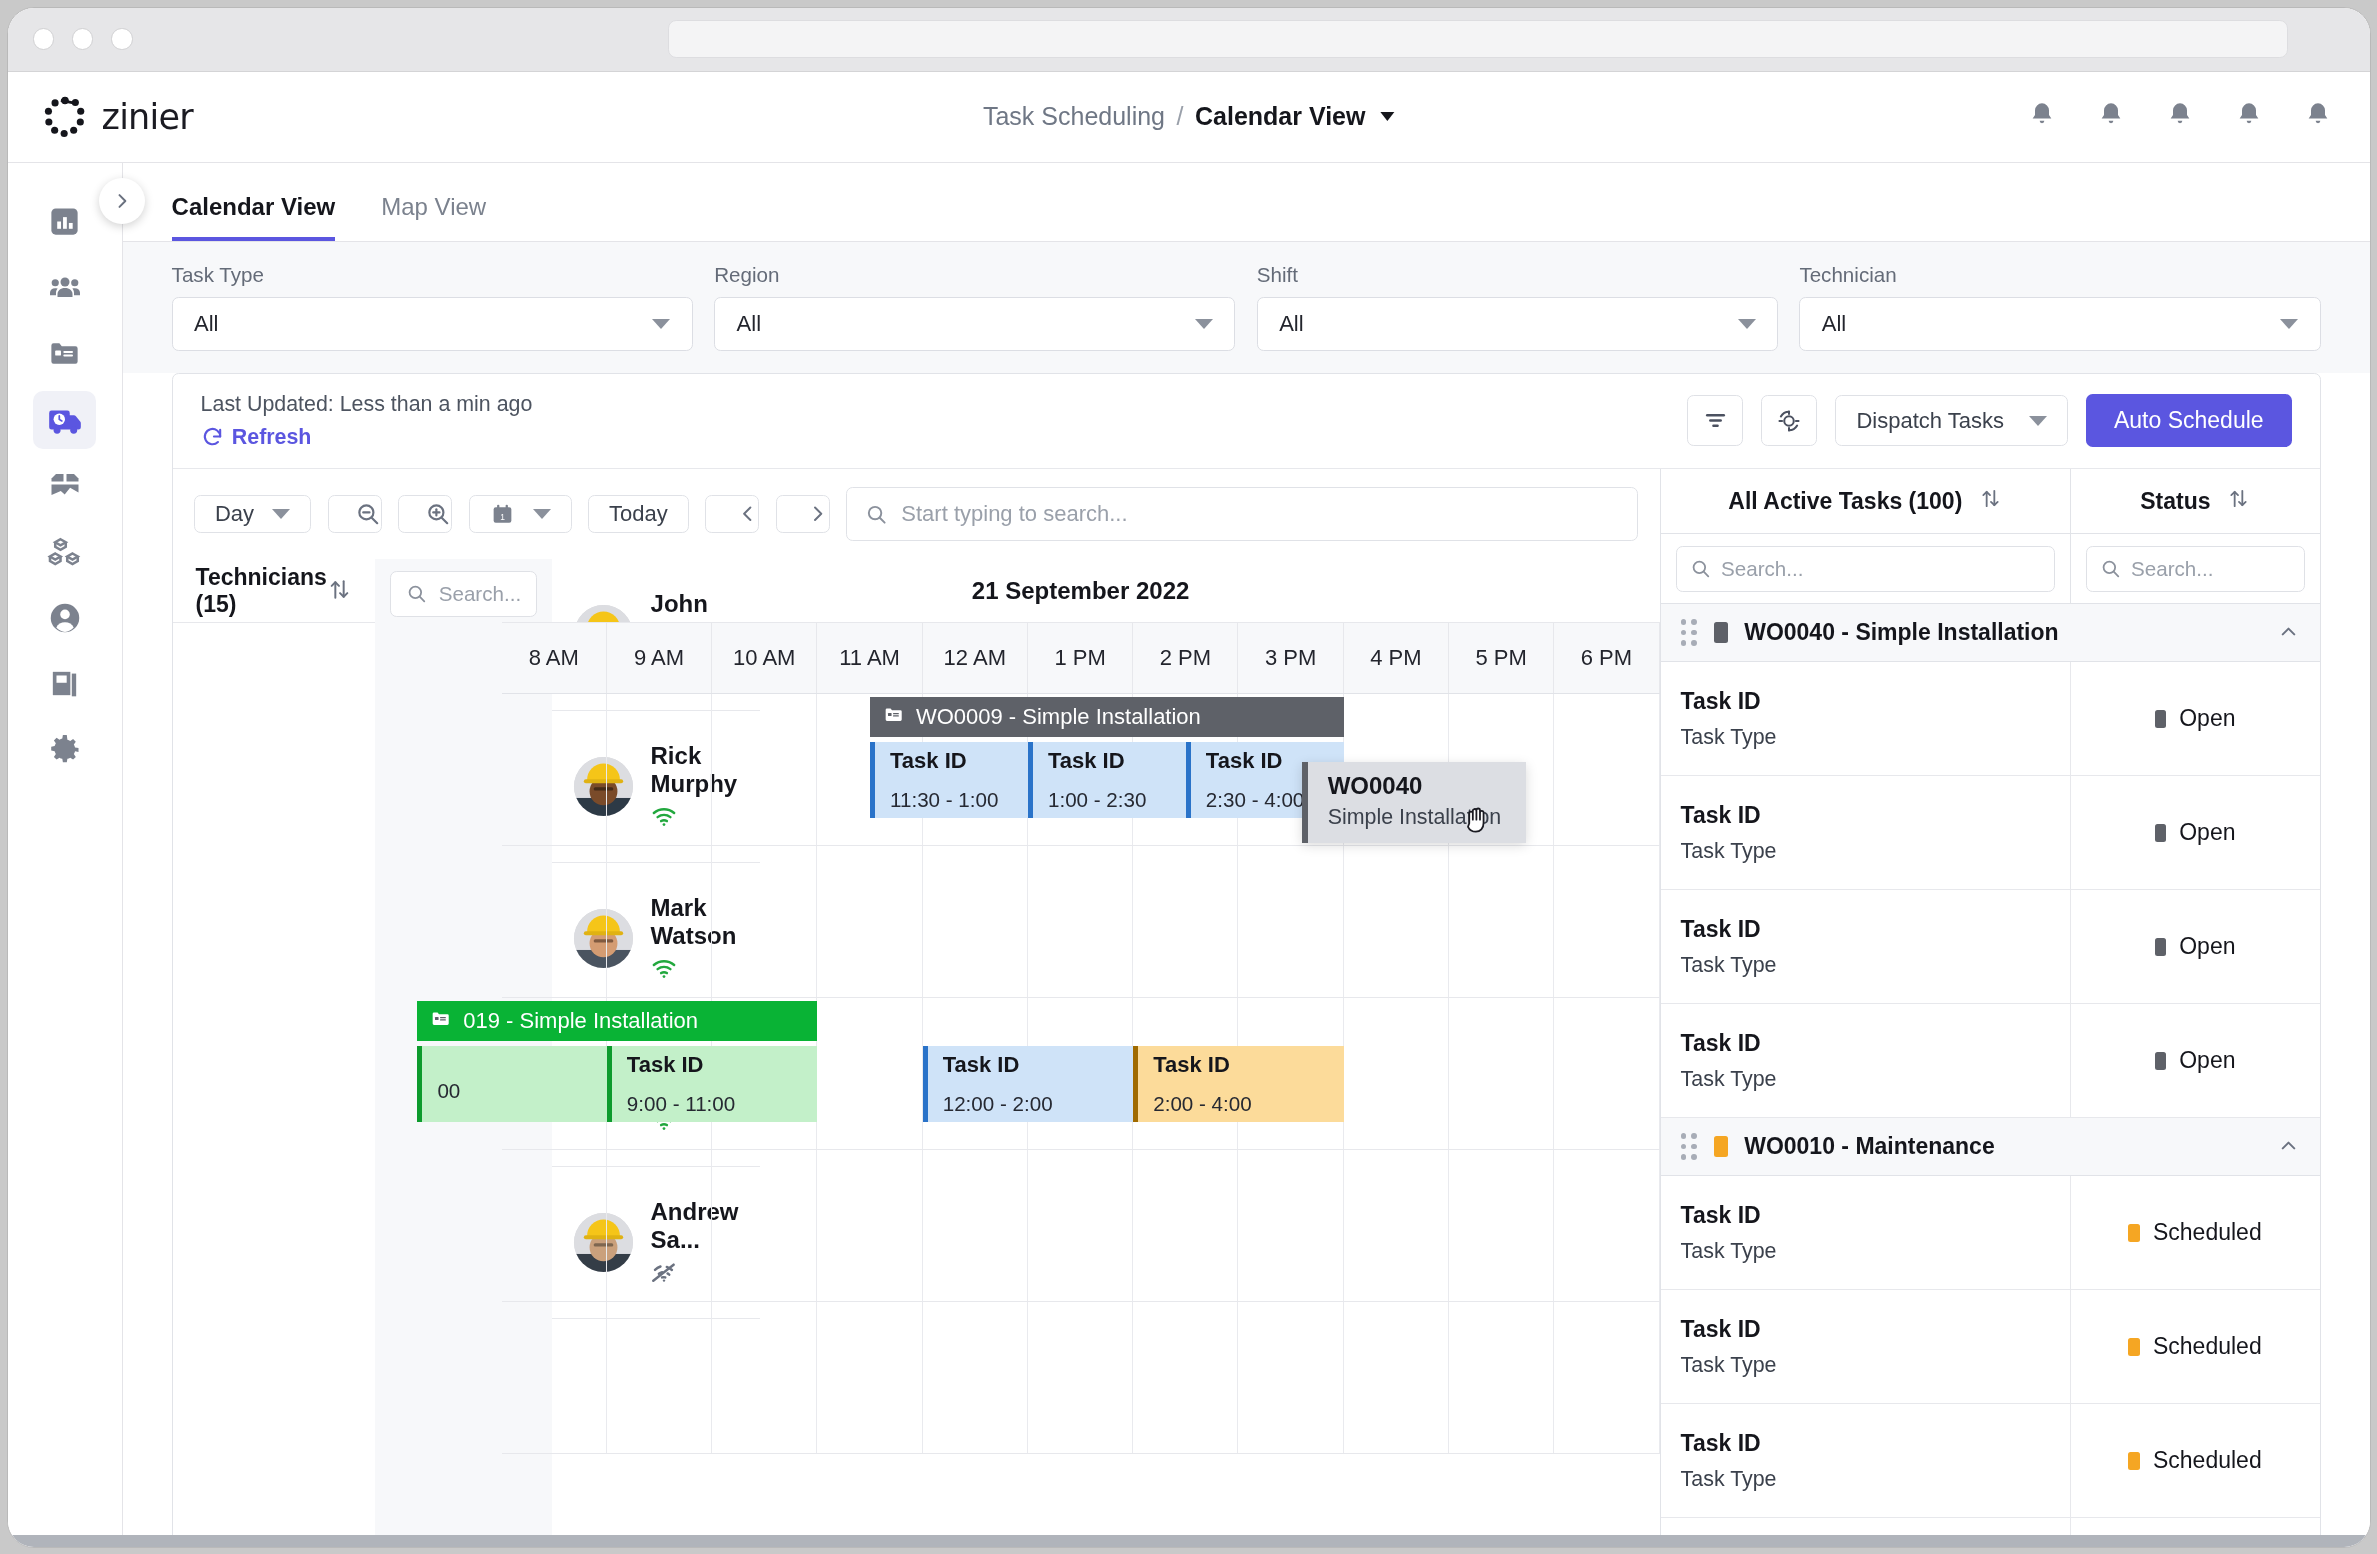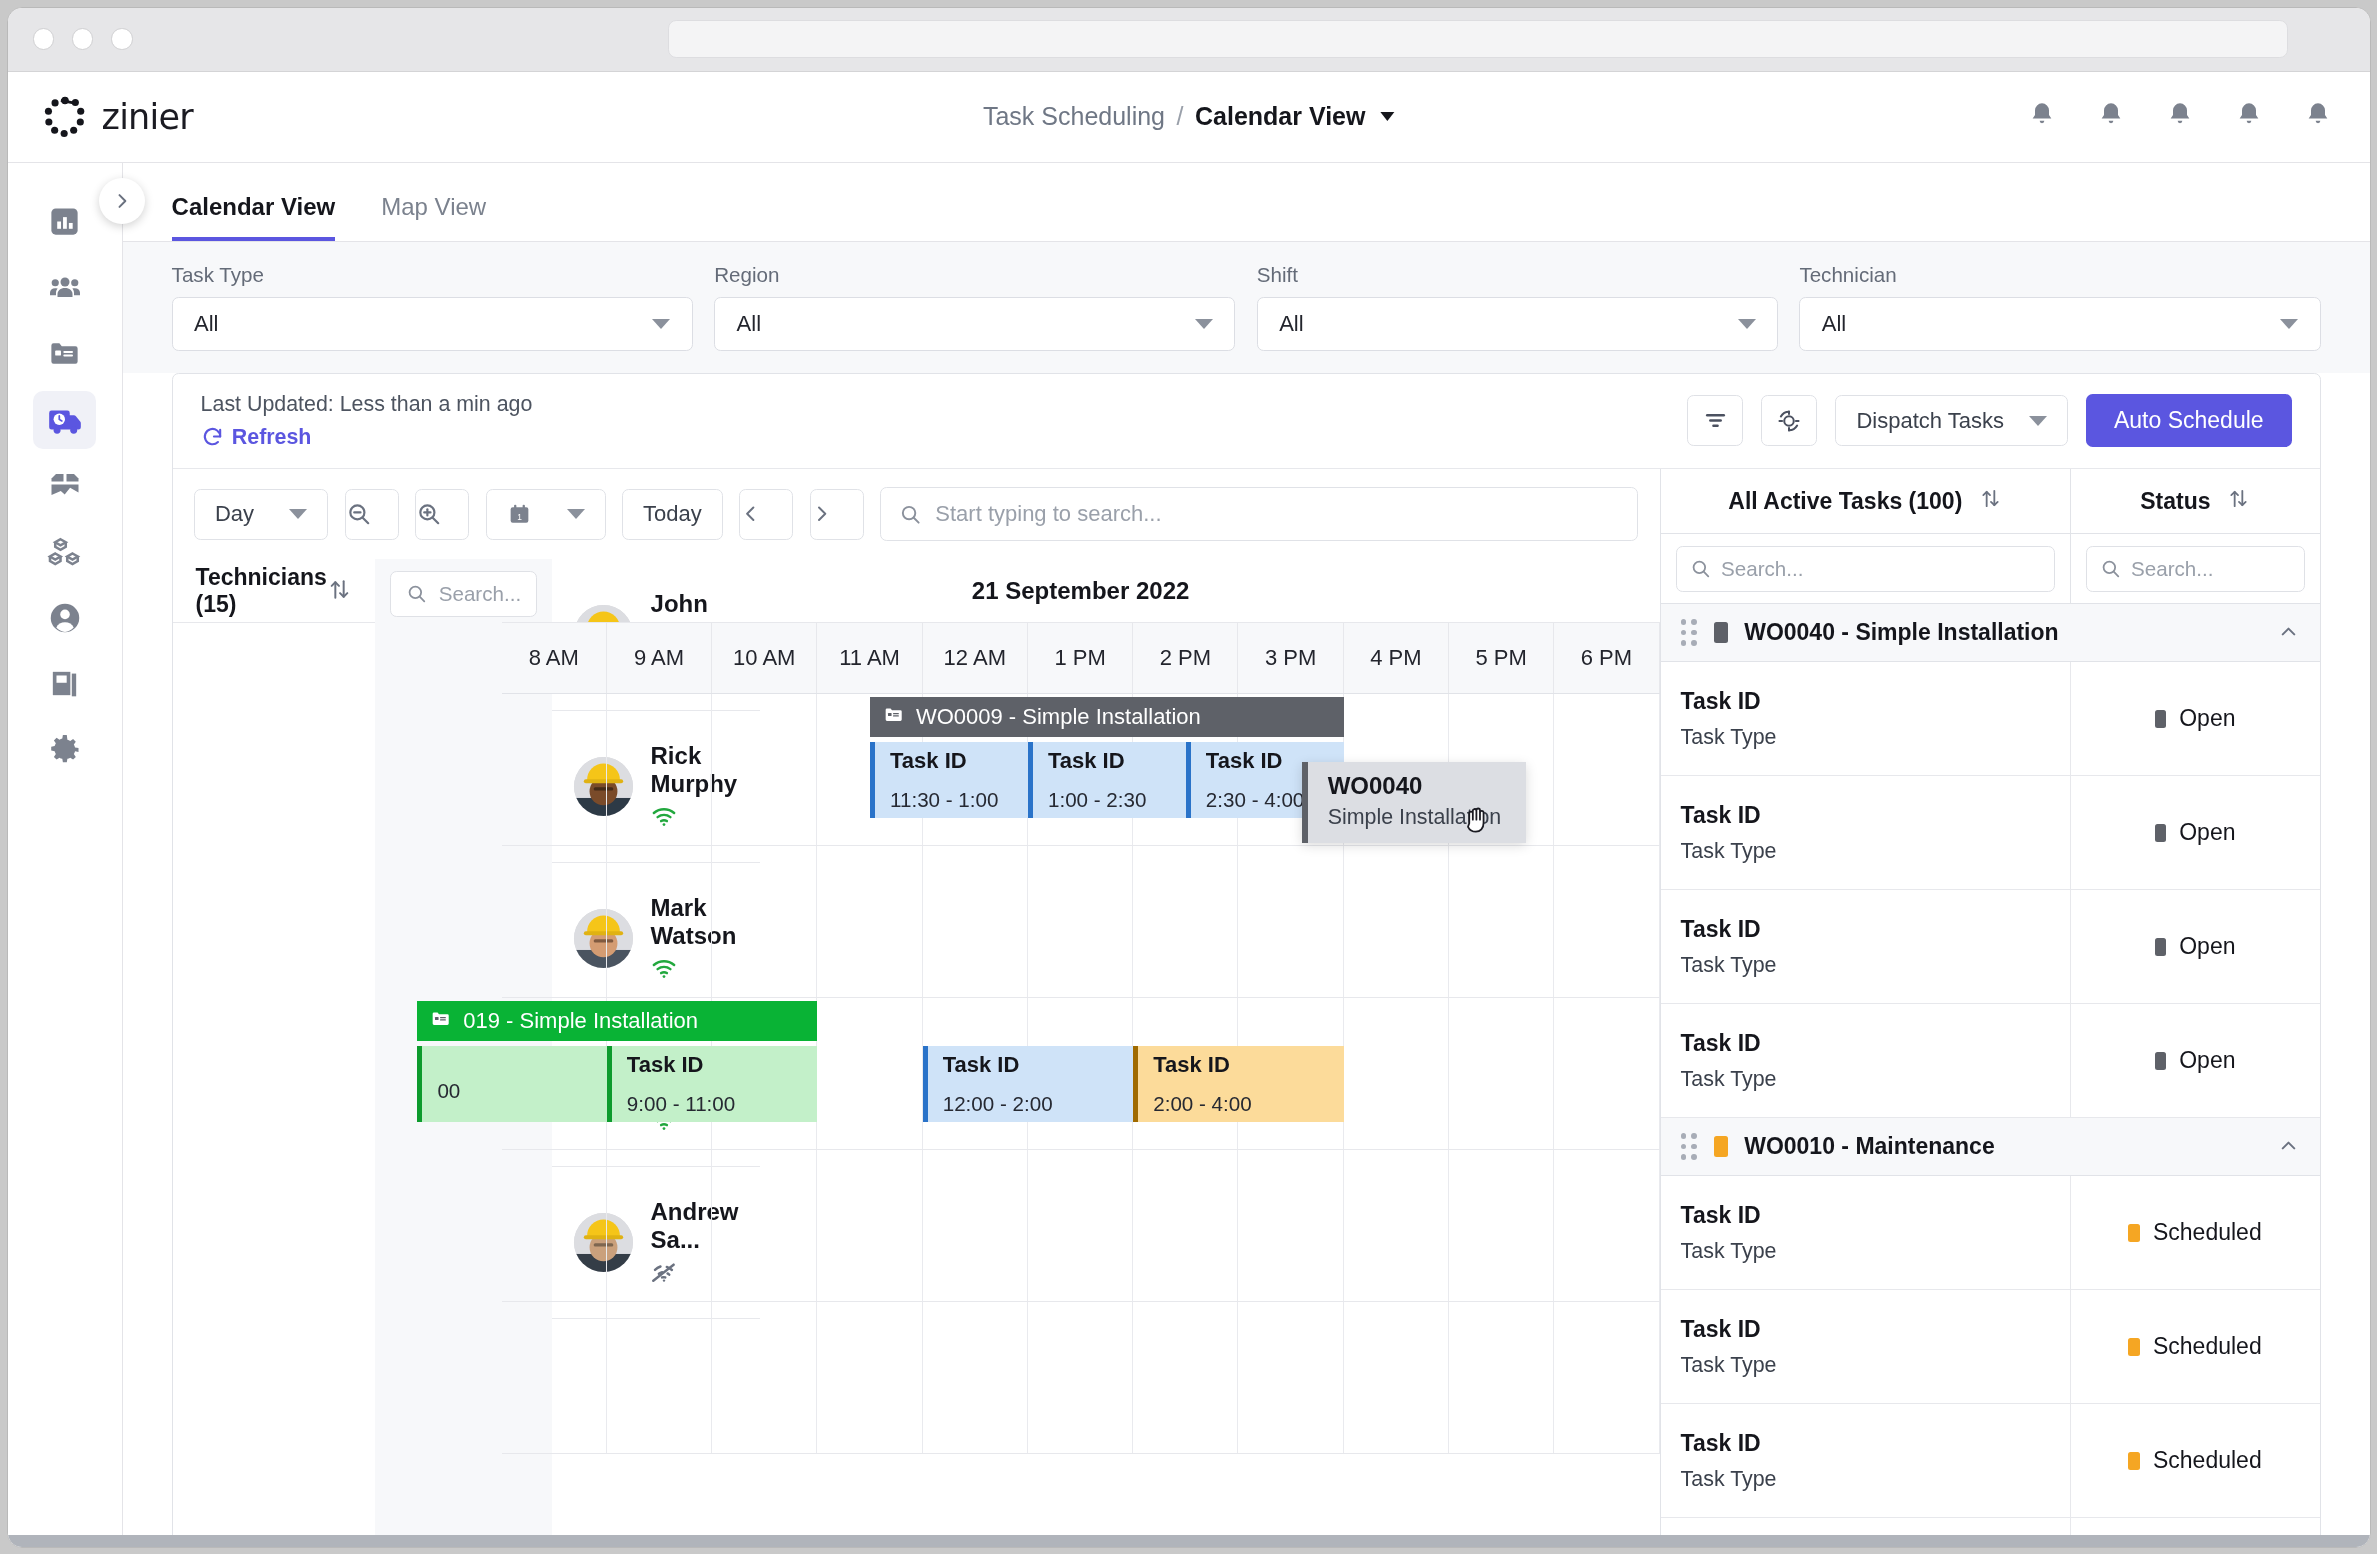--- a/index.html
+++ b/index.html
@@ -1,18 +1,18 @@
 <!DOCTYPE html>
 <html style="font-size:13px"><head>
 <meta charset="utf-8">
 <style>
   * { box-sizing: border-box; margin:0; padding:0; }
   html,body { width:2377px; height:1554px; background:#c9c9c9; font-family:"Liberation Sans", sans-serif; overflow:hidden; }
 
-  .window { position:absolute; left:6.6px; top:6.6px; width:2364px; height:1541px; background:#fff; border-radius:15px; border:1.6px solid #b9b9b9; overflow:hidden; }
+  .window { position:absolute; left:6.6px; top:6.6px; width:2364px; height:1541px; background:#fff; border-radius:27px; border:1.6px solid #b9b9b9; overflow:hidden; }
 
   
   .chrome { height:64px; background:#e6e6e8; display:flex; align-items:center; border-bottom:0.8px solid #d4d4d6; }
   .dots { display:flex; gap:18px; padding-left:25px; }
   .dot { width:21.4px; height:21.4px; border-radius:50%; background:#fff; border:0.8px solid #d0d0d2; }
   .urlbar { flex:1; margin:0 82px 0 535px; height:38px; background:#f4f4f5; border-radius:8.2px; border:0.8px solid #dddde0; }
 
   
   .appheader { height:91px; background:#fff; display:flex; align-items:center; position:relative; border-bottom:0.8px solid #e4e4e8; }
   .logo { display:flex; align-items:center; gap:13px; padding-left:33px; }
@@ -57,21 +57,21 @@
   .iconbtn { width:56px; height:51px; border:0.8px solid #dfe1e6; border-radius:6.6px; background:#fff; display:flex; align-items:center; justify-content:center; }
   .ddbtn { height:51px; border:0.8px solid #dfe1e6; border-radius:6.6px; background:#fff; display:flex; align-items:center; gap:25px; padding:0 20px; font-size:22px; color:#3b414c;}
   .primary { height:53px; border-radius:6.6px; background:#5b56e0; color:#fff; font-size:23px; display:flex; align-items:center; padding:0 28px;}
 
   
   .split { flex:1; display:flex; min-height:0; }
   .calside { flex:1; min-width:0; display:flex; flex-direction:column; border-right:0.8px solid #e1e3e8;}
   .taskside { width:659px; flex:none; display:flex; flex-direction:column; }
 
   .caltoolbar { display:flex; align-items:center; gap:16.5px; padding:18px 21.4px; }
-  .tbtn { height:51px; border:0.8px solid #e0e2e7; border-radius:6.6px; background:#fff; display:flex; align-items:center; justify-content:space-between; gap:35px; padding:0 20px; font-size:22px; color:#3b414c;}
+  .tbtn { height:38px; border:0.8px solid #e0e2e7; border-radius:6.6px; background:#fff; display:flex; align-items:center; justify-content:flex-end; gap:18px; padding:0 20px; font-size:22px; color:#3b414c;}
   .tbtn.sq { width:54px; padding:0; }
   .calsearch { flex:1; height:54px; border:0.8px solid #e0e2e7; border-radius:6.6px; display:flex; align-items:center; gap:13px; padding:18px 18px; color:#9aa0aa; font-size:22px; }
 
   
   .calgrid { flex:1; display:flex; min-height:0; position:relative; }
   .techcol { width:329px; flex:none; border-right:1.6px solid #cfd2d8; display:flex; flex-direction:row; }
   .techhead { height:64px; display:flex; align-items:center; justify-content:space-between; padding:0 23px; border-bottom:0.8px solid #e7e8ec; }
   .techhead-t { font-size:23px; font-weight:700; color:#15161c; }
   .techsearchwrap { padding:11.5px 15px; background:#f7f8fa; border-bottom:0.8px solid #e7e8ec; }
   .techsearch { height:46px; border:0.8px solid #dfe1e6; border-radius:6.6px; background:#fff; display:flex; align-items:center; gap:11.5px; padding:0 15px; color:#9aa0aa; font-size:20.6px;}

